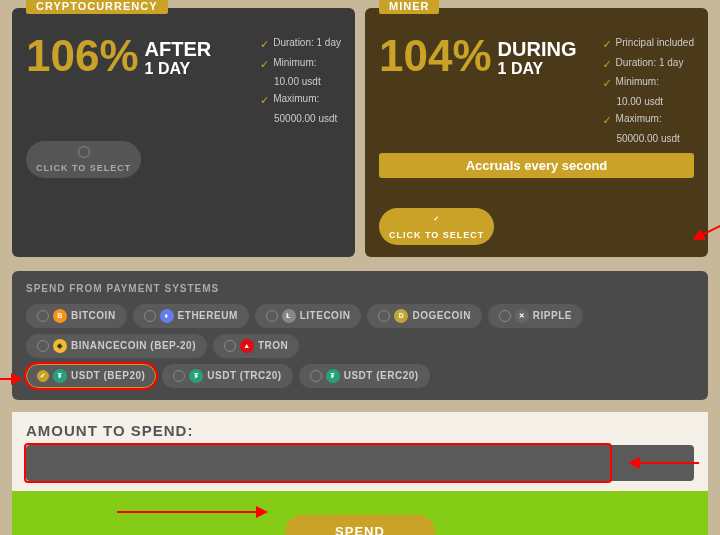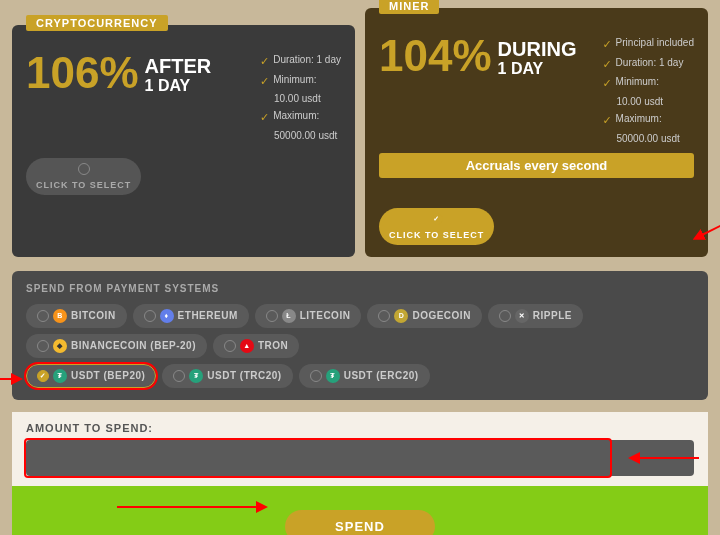--- a/index.html
+++ b/index.html
@@ -218,21 +218,21 @@
 
     
     .amount-section {
       background: #f5f0e8;
       border-radius: 0;
       padding: 10px 14px;
       margin-bottom: 0;
     }
 
     .amount-label {
-      font-size: 11px;
+      font-size: 15px;
       font-weight: bold;
       color: #555;
       letter-spacing: 1px;
       margin-bottom: 6px;
     }
 
     .amount-input-row {
       display: flex;
       align-items: center;
     }
@@ -270,21 +270,21 @@
       cursor: pointer;
     }
   </style>
 </head>
 <body>
 
 <div class="page-wrapper">
 
   <div class="cards-row">
 
-    <div class="card" style="position:relative;margin-top:17px;">
+    <div class="card" style="position:relative;">
       <div class="card-badge">CRYPTOCURRENCY</div>
       <div class="card-main-row">
         <div>
           <span class="card-percent">106%</span>
         </div>
         <div class="card-after">
           <div>AFTER</div>
           <div class="subline">1 DAY</div>
         </div>
         <div class="card-details">

